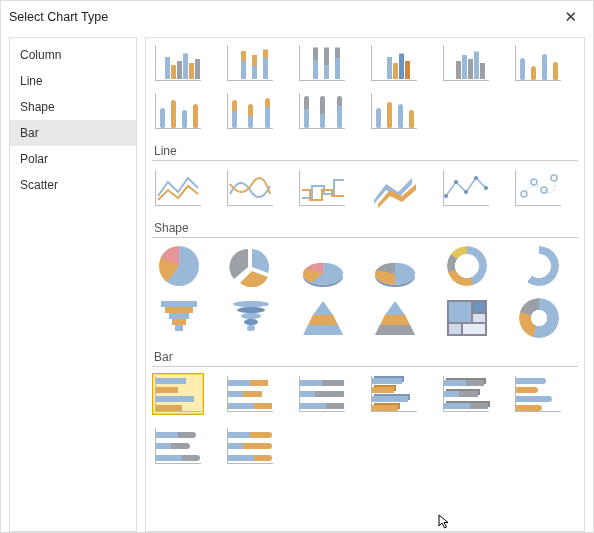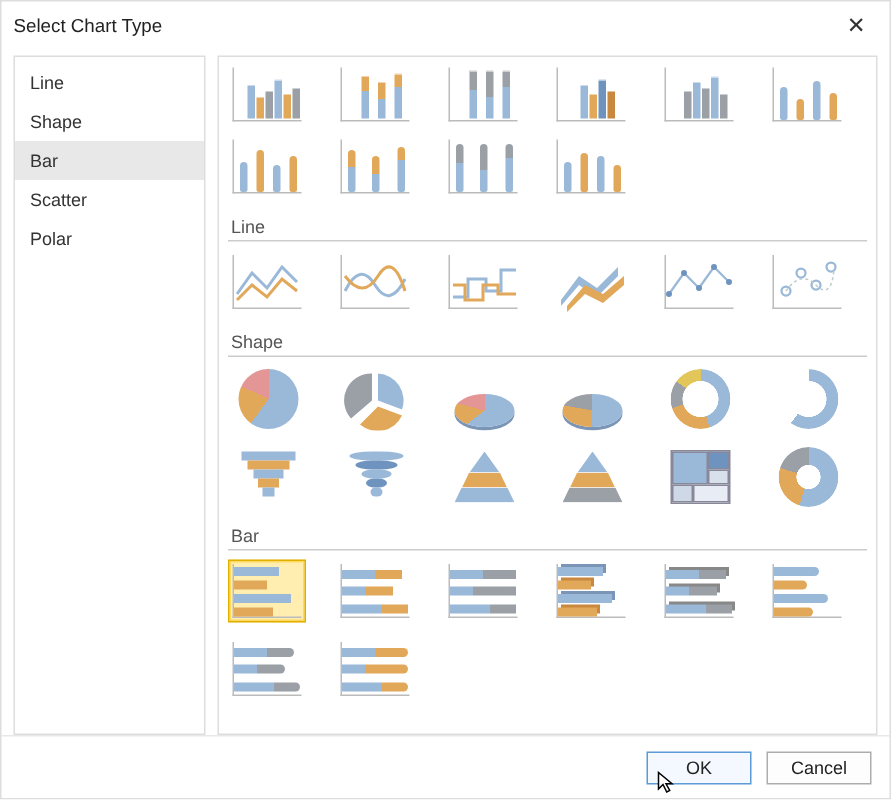--- a/index.html
+++ b/index.html
@@ -107,25 +107,26 @@
 
 <div class="window">
 
   <div class="titlebar">
     <div class="title">Select Chart Type</div>
     <div class="close-x">✕</div>
   </div>
 
   <div class="body">
     <div class="sidebar">
+      <div class="side-item">Column</div>
       <div class="side-item">Line</div>
       <div class="side-item">Shape</div>
       <div class="side-item selected">Bar</div>
+      <div class="side-item">Polar</div>
       <div class="side-item">Scatter</div>
-      <div class="side-item">Polar</div>
     </div>
 
     <div class="gallery-wrap">
       <div class="gallery">
 
         <div class="grid">
           <div class="thumb">
             <div class="axis-l"></div>
               <div class="axis-b"></div>
             <div class="bars cap">
@@ -434,21 +435,17 @@
                 <span style="width:44px;border-radius:0 4px 4px 0;background:linear-gradient(90deg,#9ab8d8 0 35%,#e2a85a 35% 100%)"></span>
                 <span style="width:44px;border-radius:0 4px 4px 0;background:linear-gradient(90deg,#9ab8d8 0 60%,#e2a85a 60% 100%)"></span>
               </div>
           </div>
         </div>
 
       </div>
     </div>
   </div>
 
-  <div class="footer">
-    <div class="btn primary">OK</div>
-    <div class="btn">Cancel</div>
-  </div>
 </div>
 
 <svg class="cursor" viewBox="0 0 16 16">
     <path d="M1,1 L1,12 L4,9 L6.5,14 L8.5,13 L6,8.5 L10,8.5 Z" fill="#fff" stroke="#000" stroke-width="1"></path>
   </svg>
 
 </body></html>

